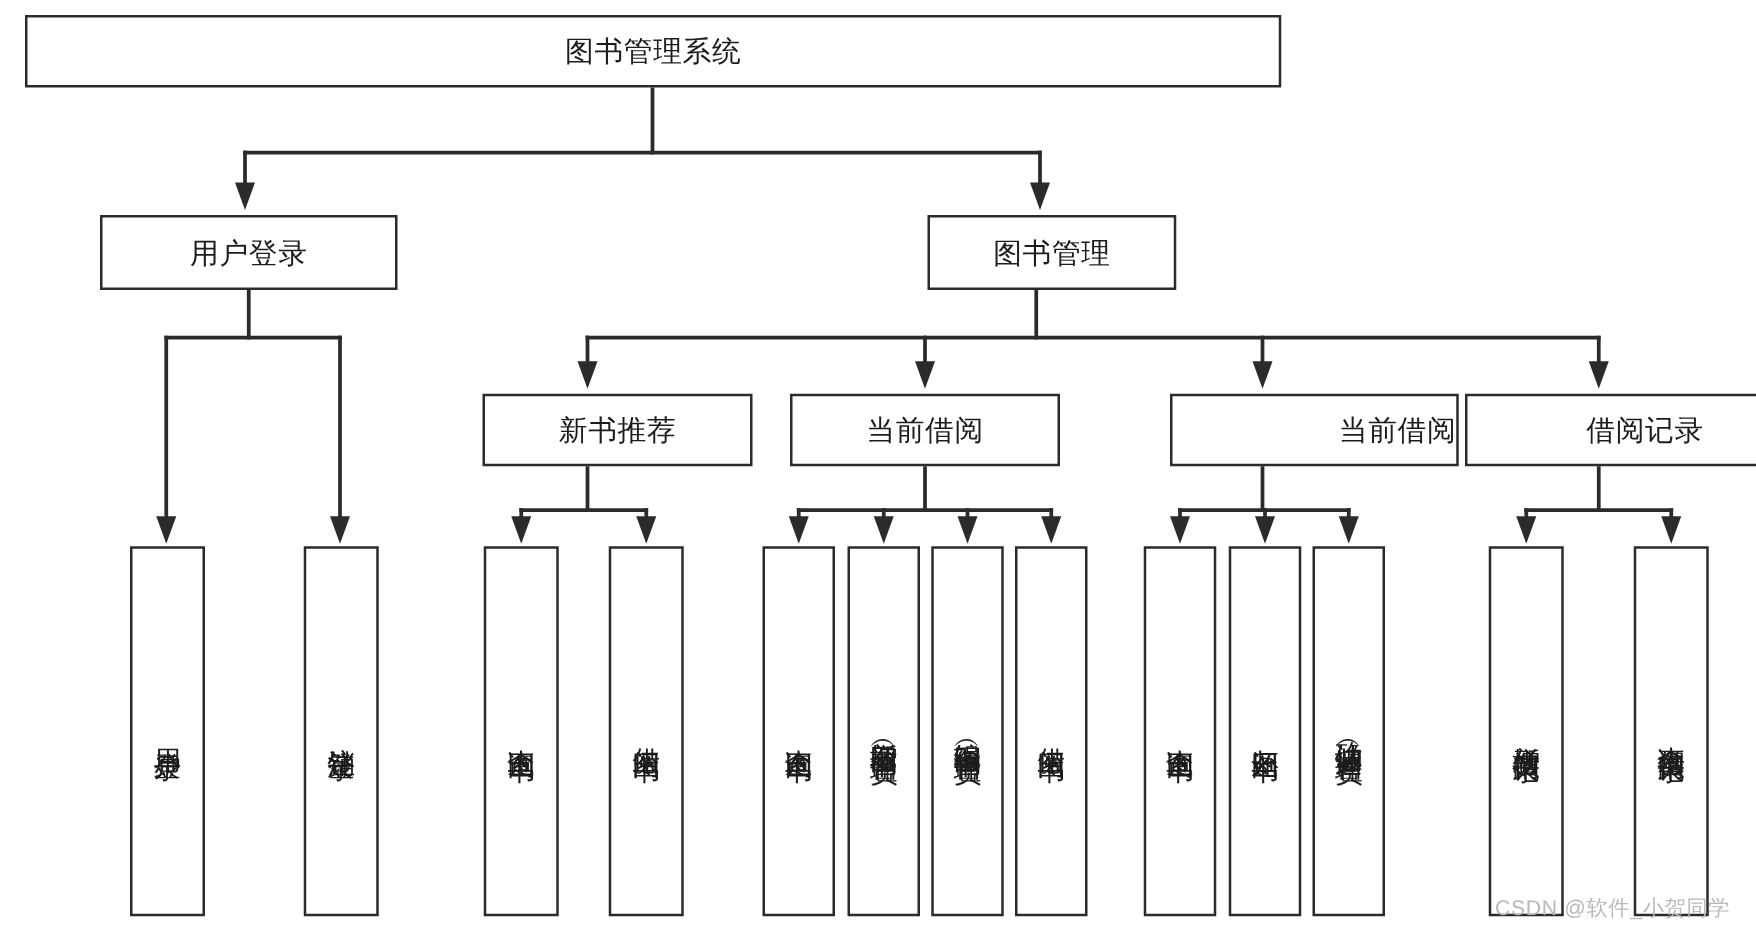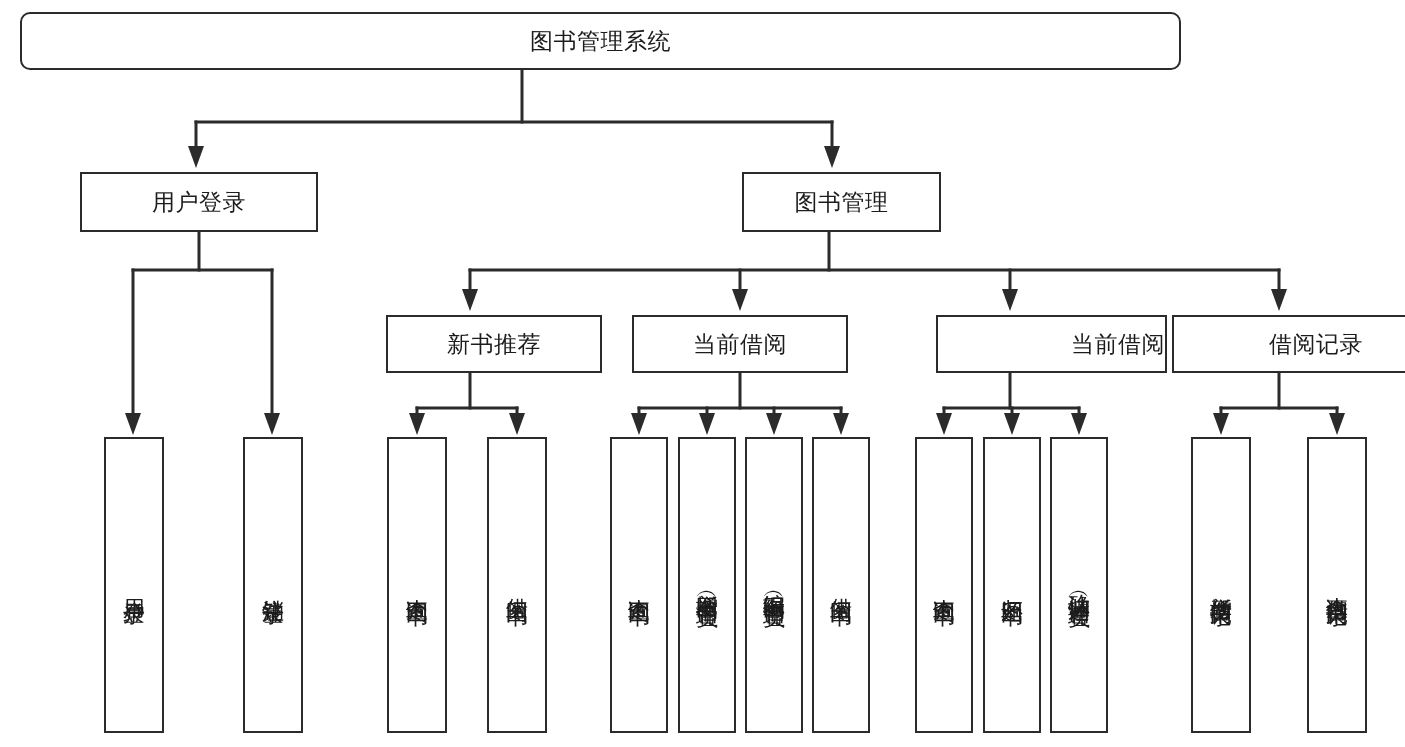--- a/index.html
+++ b/index.html
@@ -125,21 +125,21 @@
         <polygon points="833,413 849,413 841,435" fill="#2b2b2b"></polygon>
         <polygon points="936,413 952,413 944,435" fill="#2b2b2b"></polygon>
         <polygon points="1004,413 1020,413 1012,435" fill="#2b2b2b"></polygon>
         <polygon points="1071,413 1087,413 1079,435" fill="#2b2b2b"></polygon>
         <polygon points="1213,413 1229,413 1221,435" fill="#2b2b2b"></polygon>
         <polygon points="1329,413 1345,413 1337,435" fill="#2b2b2b"></polygon>
       </g>
   </svg>
 
   <div id="node-layer">
-      <div class="node horizontal root" style="left: 20px; top: 12px; width: 1161px; height: 58px; border-radius: 10px;">
+      <div class="node horizontal root" style="left: 20px; top: 12px; width: 1005px; height: 58px;">
         <span class="label">图书管理系统</span>
       </div>
       <div class="node horizontal" style="left: 80px; top: 172px; width: 238px; height: 60px;">
         <span class="label">用户登录</span>
       </div>
       <div class="node horizontal" style="left: 742px; top: 172px; width: 199px; height: 60px;">
         <span class="label">图书管理</span>
       </div>
       <div class="node horizontal" style="left: 362px; top: 315px; width: 216px; height: 58px; margin-left: 24px;">
         <span class="label">新书推荐</span>
@@ -187,14 +187,15 @@
         <span class="label">确认归还（管理员）</span>
       </div>
       <div class="node vertical" style="left: 1191px; top: 437px; width: 60px; height: 296px;">
         <span class="label">新增借阅记录</span>
       </div>
       <div class="node vertical" style="left: 1307px; top: 437px; width: 60px; height: 296px;">
         <span class="label">查询借阅记录</span>
       </div>
     </div>
 
+  <div class="watermark" style="left: 1196px; top: 715px; color: rgb(185, 185, 185);">CSDN @软件_小贺同学</div>
 
 </div>
 
 </body></html>

